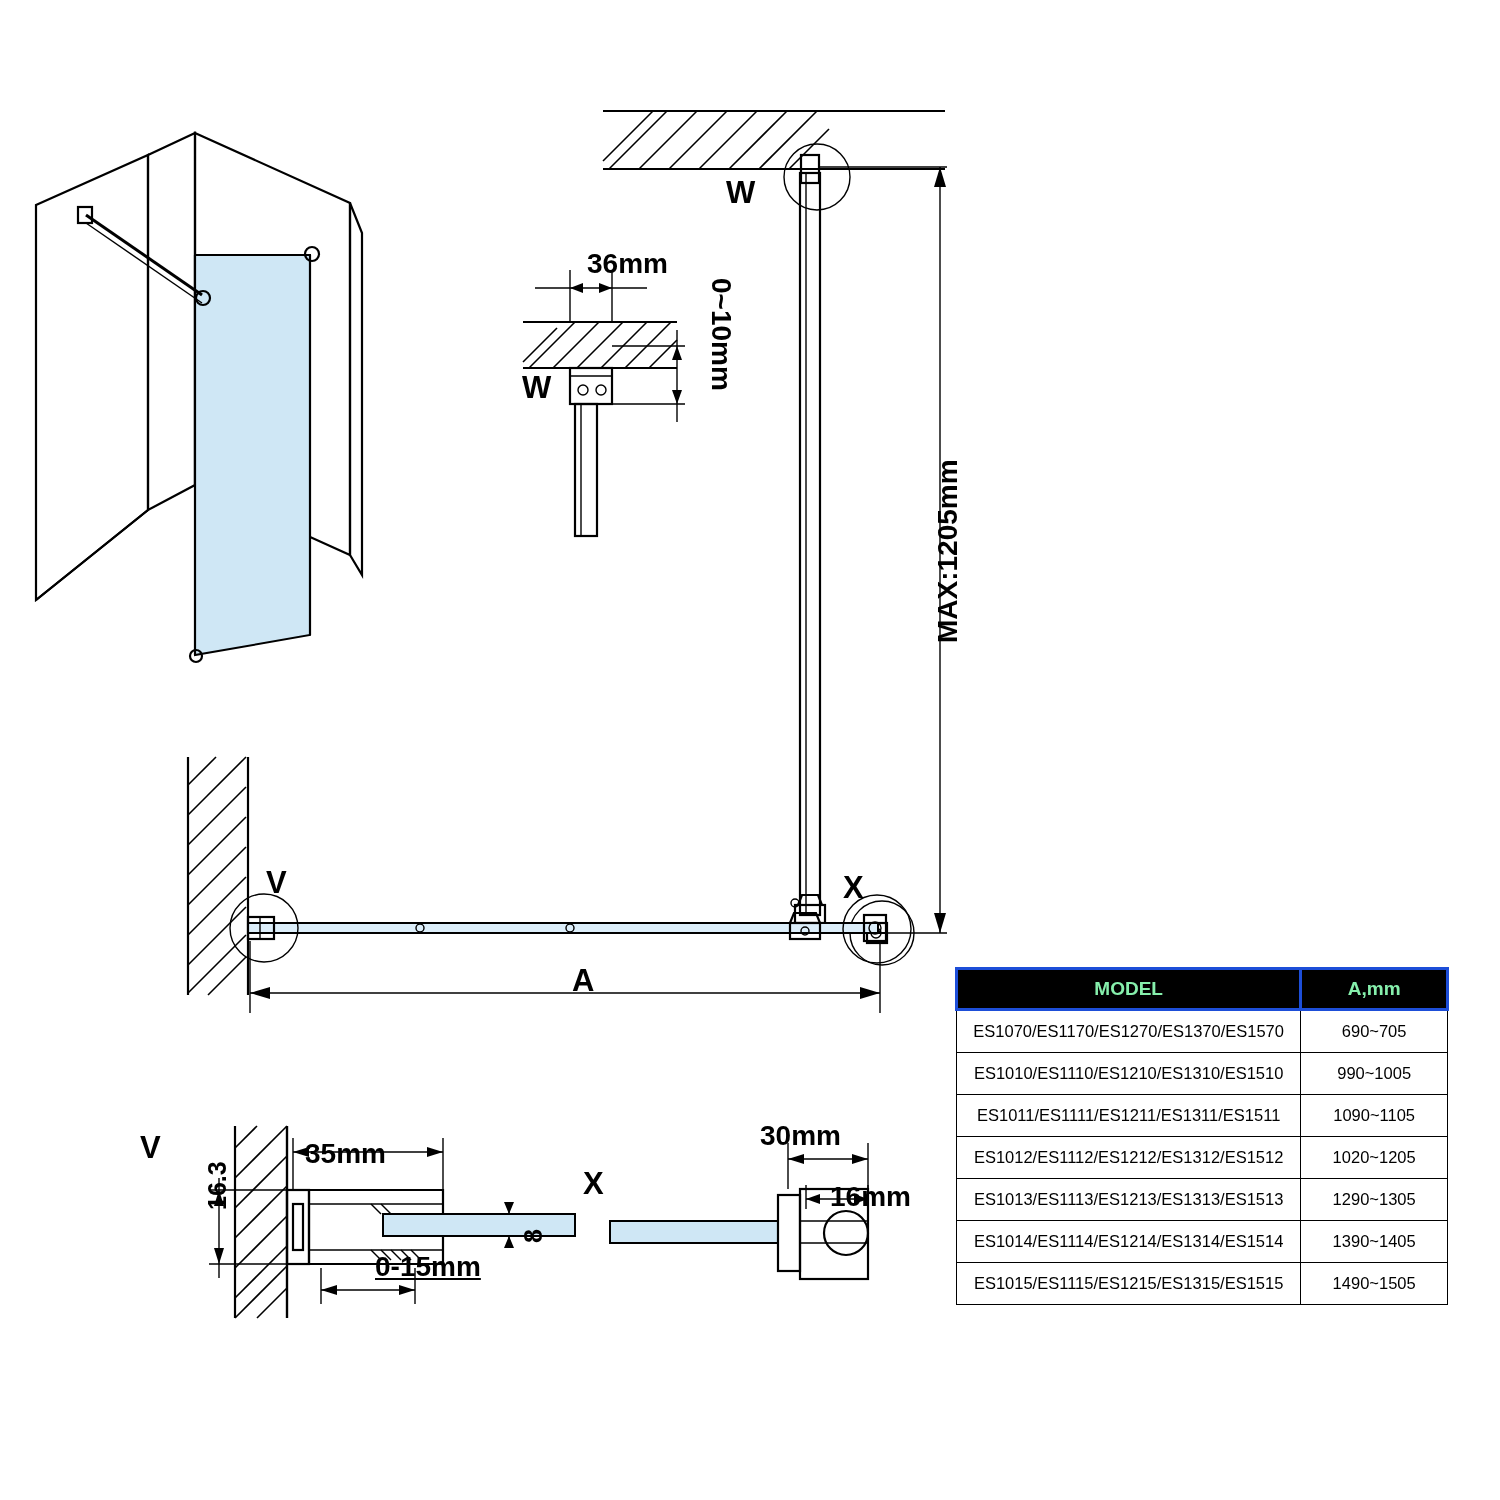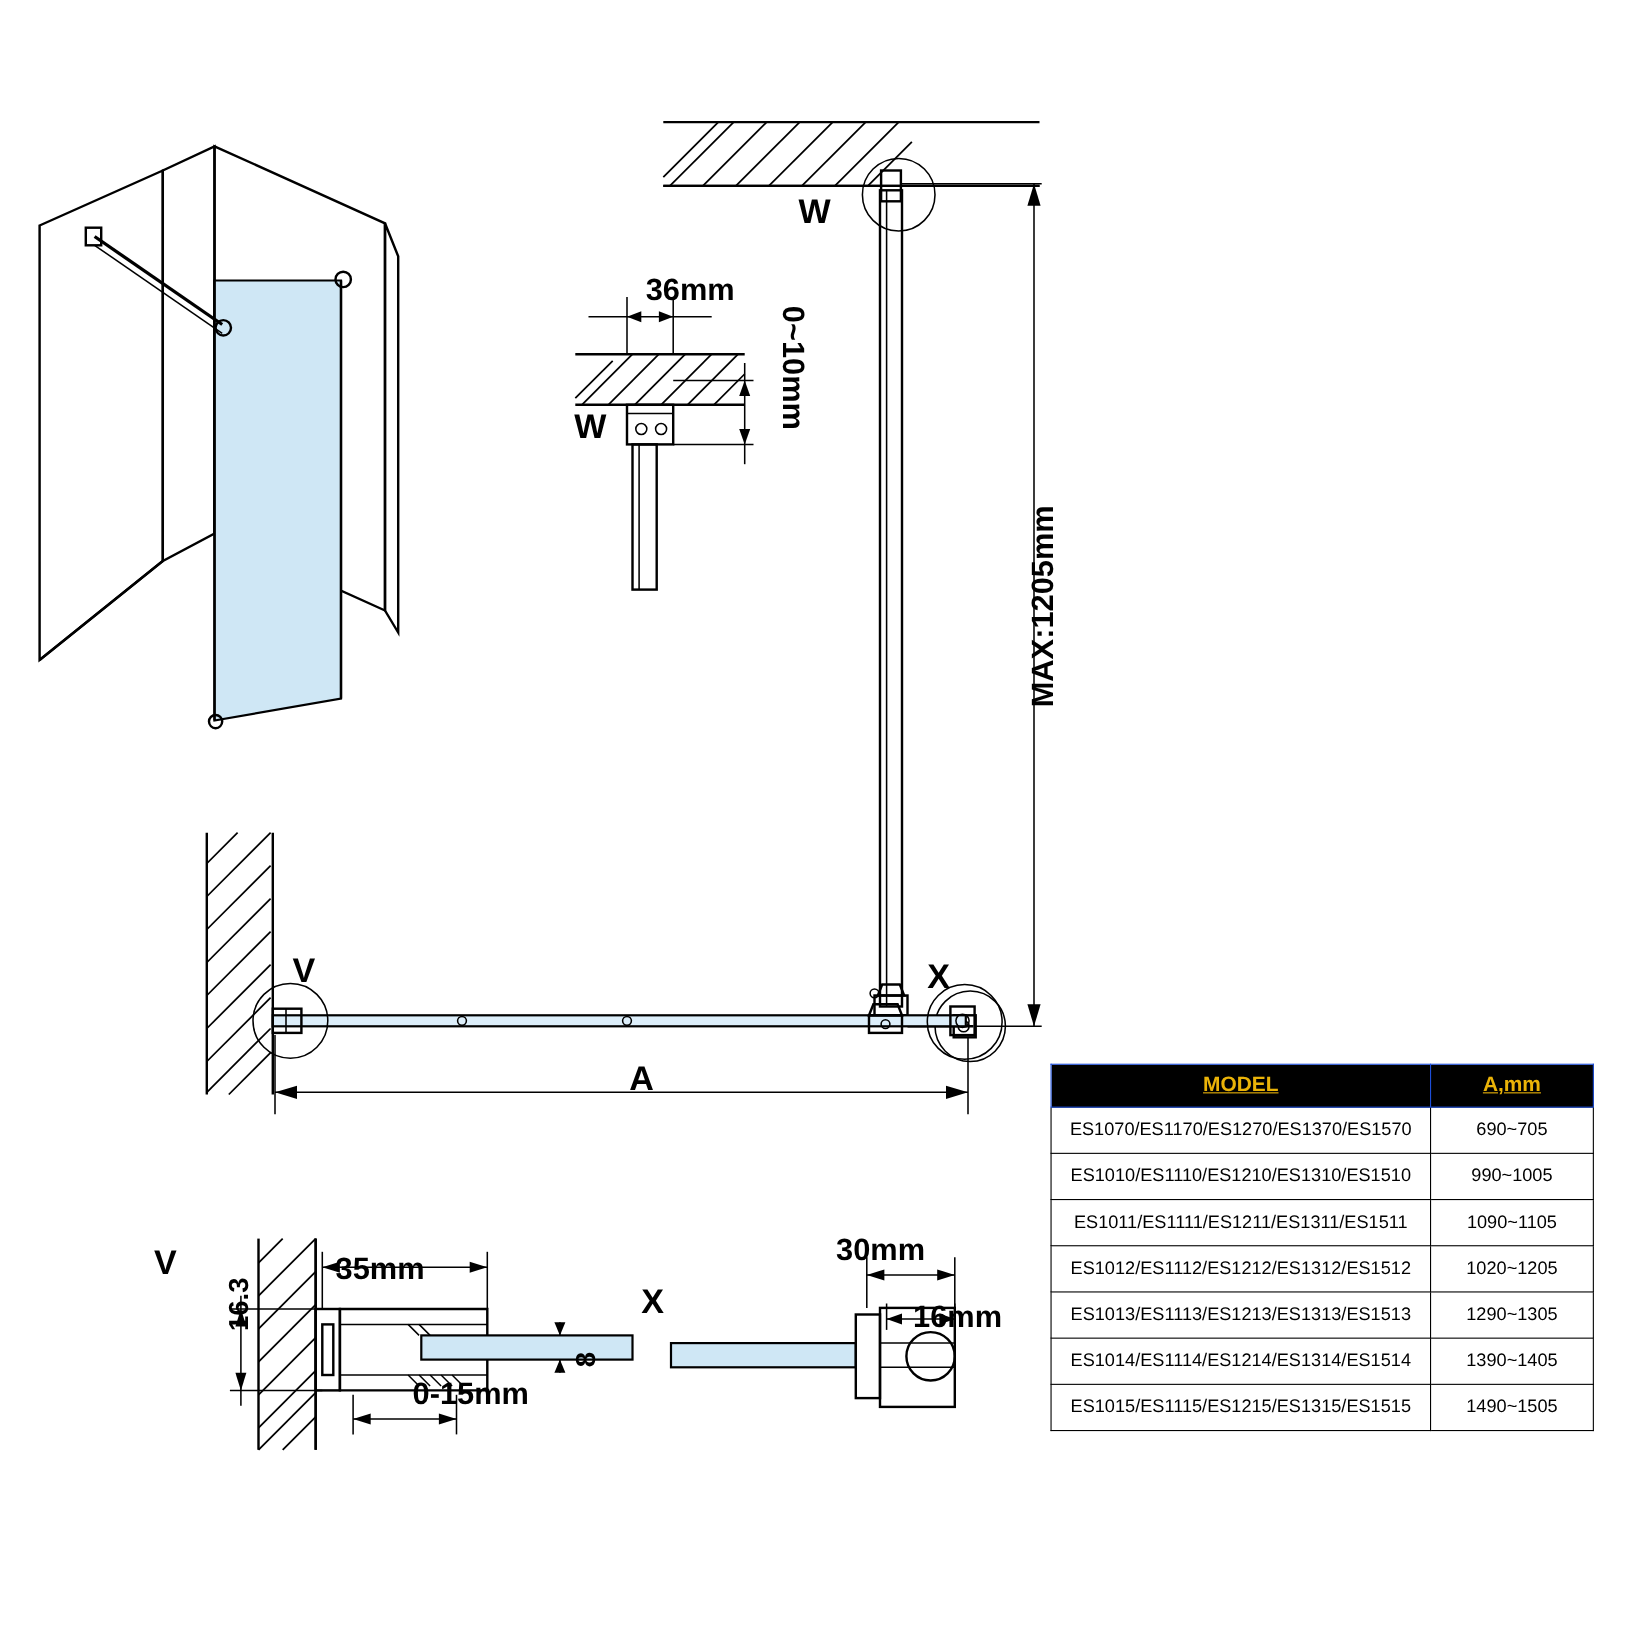--- a/index.html
+++ b/index.html
@@ -42,26 +42,25 @@
   }
   #spec-table th, #spec-table td {
     border: 1px solid #000000;
     text-align: center;
     padding: 0;
     height: 41px;
     vertical-align: middle;
   }
   #spec-table thead th {
     background: #000000;
-    color: #eab308;
+    color: #86efac;
     font-weight: bold;
     font-size: 19px;
     height: 38px;
-    border: 1px solid #1d4ed8;
-    text-decoration: underline;
+    border: 3px solid #1d4ed8;
   }
   #spec-table td.model { width: 345px; }
   #spec-table td.amm { width: 149px; }
 
   
   svg { display: block; overflow: visible; }
   .ln { stroke: #000; stroke-width: 2.2; fill: none; }
   .ln-thin { stroke: #000; stroke-width: 1.4; fill: none; }
   .ln-thick { stroke: #000; stroke-width: 3; fill: none; }
   .hatch-ln { stroke: #000; stroke-width: 1.6; fill: none; }
@@ -274,21 +273,21 @@
 
     <line class="ln-thin" x1="334" y1="84" x2="334" y2="96"></line>
     <line class="ln-thin" x1="334" y1="118" x2="334" y2="130"></line>
     <polygon points="334,96 329,84 339,84" fill="#000"></polygon>
     <polygon points="334,118 329,130 339,130" fill="#000"></polygon>
   </svg>
 
   <div class="lbl lbl-xl" style="left:140px; top:1132px;">V</div>
   <div class="lbl lbl-md rot90" style="left:205px; top:1210px; transform: rotate(-90deg); transform-origin:0 0;">16.3</div>
   <div class="lbl lbl-lg" style="left:305px; top:1140px;">35mm</div>
-  <div class="lbl lbl-lg" style="left:375px; top:1253px;">0-15mm</div>
+  <div class="lbl lbl-lg" style="left:375px; top:1253px;text-decoration:underline;">0-15mm</div>
   <div class="lbl lbl-md rot90" style="left:521px; top:1243px; transform: rotate(-90deg); transform-origin:0 0;">8</div>
 
   <svg class="abs" style="left:610px; top:1125px;" width="330" height="200" viewBox="0 0 330 200">
 
     <rect x="0" y="96" width="168" height="22" fill="#cfe7f5" stroke="#000" stroke-width="2"></rect>
 
     <rect class="ln" x="168" y="70" width="22" height="76" fill="#ffffff"></rect>
     <rect class="ln" x="190" y="64" width="68" height="90" fill="#ffffff"></rect>
     <line class="ln-thin" x1="190" y1="96" x2="258" y2="96"></line>
     <line class="ln-thin" x1="190" y1="118" x2="258" y2="118"></line>

